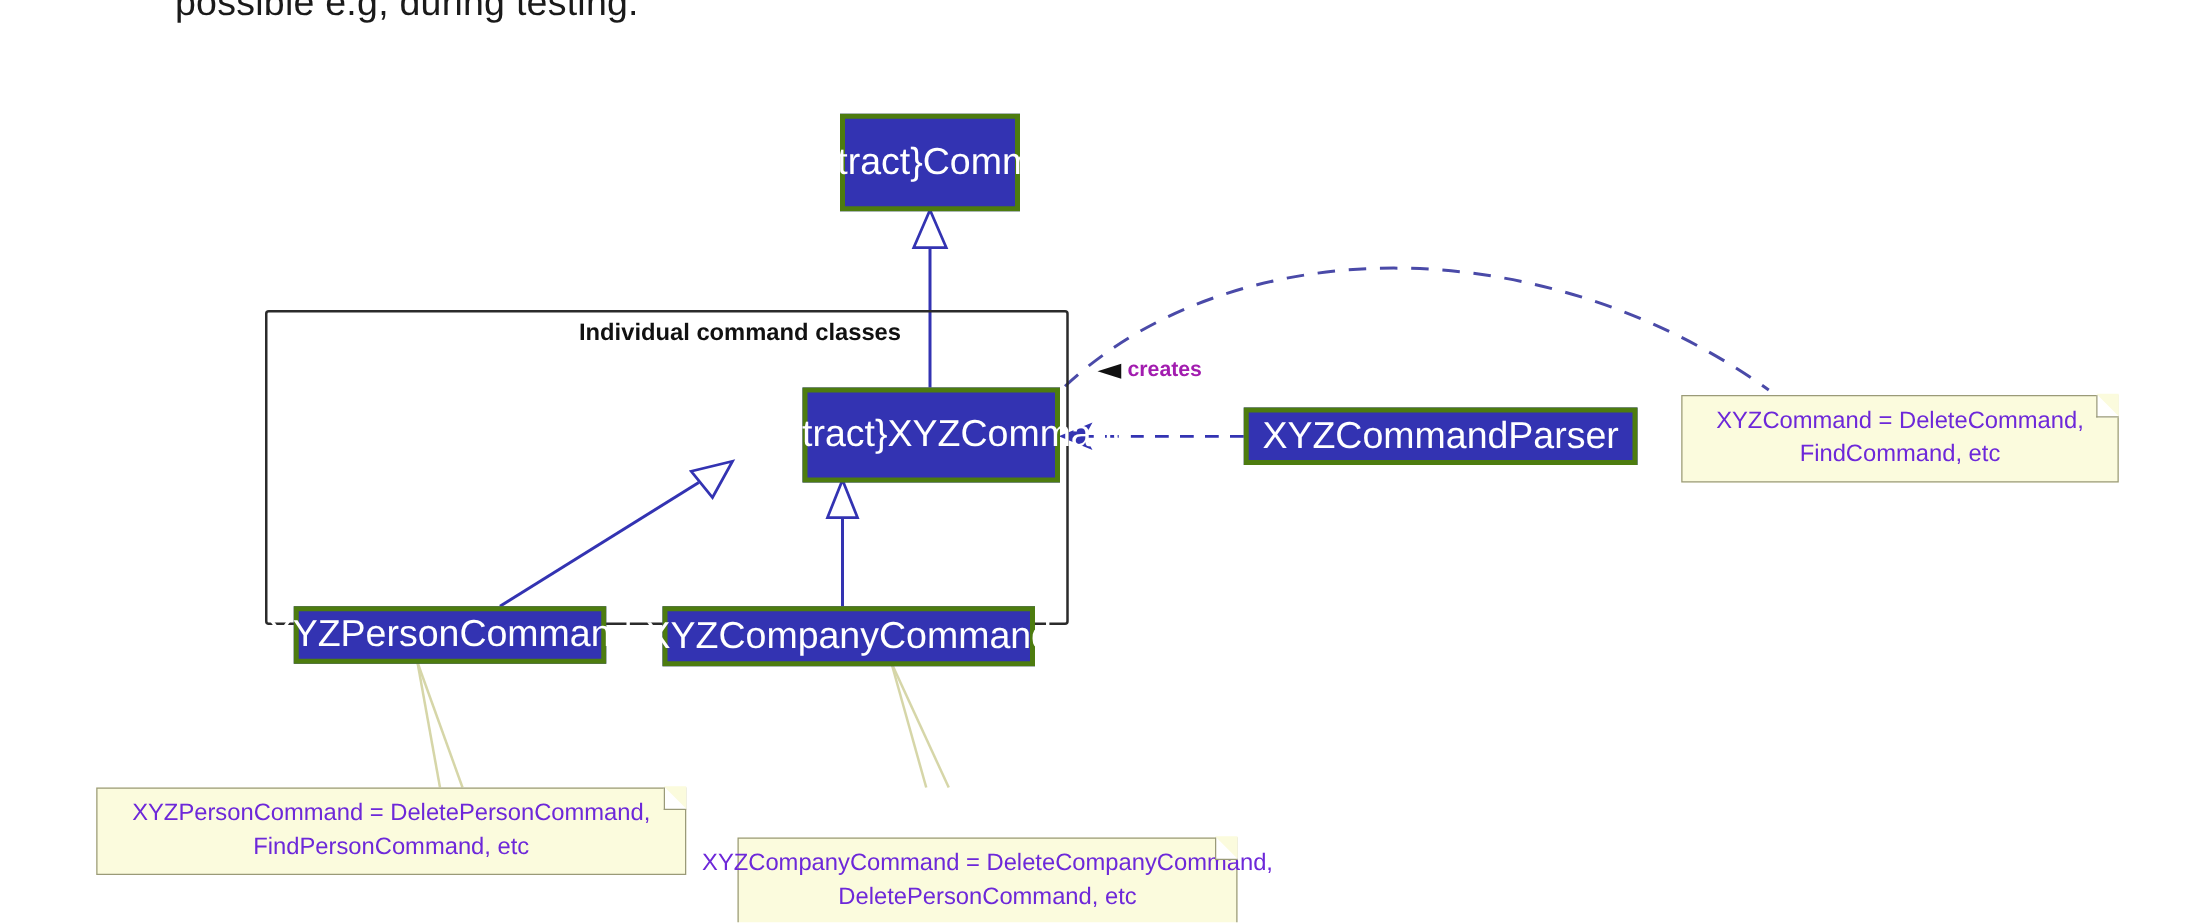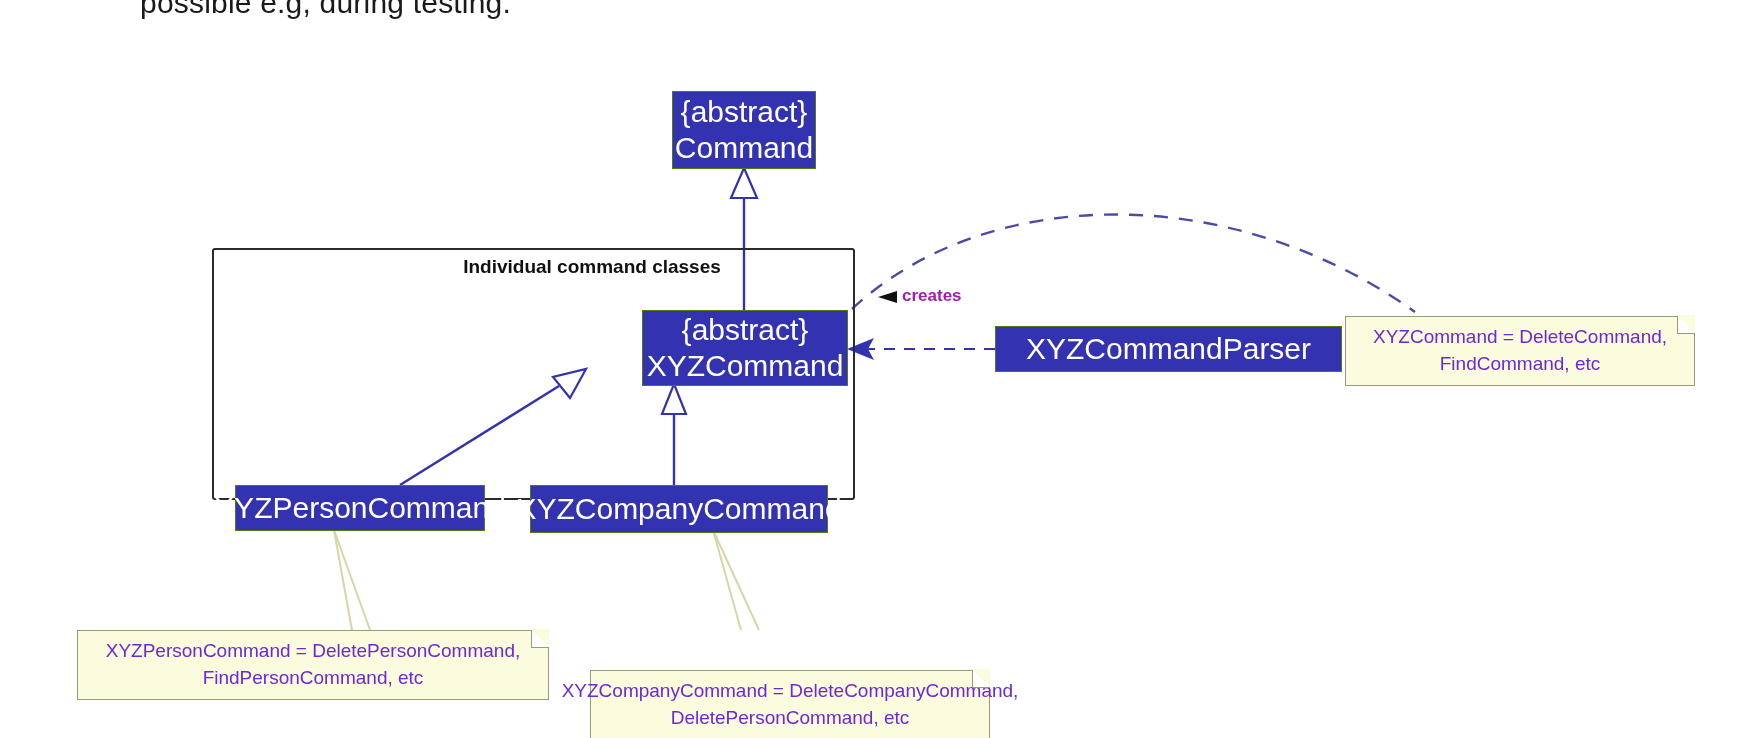--- a/index.html
+++ b/index.html
@@ -31,28 +31,28 @@
     top: -14px;
     font-size: 30px;
     color: #1a1a1a;
     font-family: "Liberation Sans", sans-serif;
     letter-spacing: 0.2px;
     white-space: nowrap;
   }
   .uml-class {
     position: absolute;
     background: #3333b2;
-    border: 1px solid #4d7c0f;
+    border: 4px solid #4d7c0f;
     color: #ffffff;
     font-family: "Liberation Sans", sans-serif;
     font-size: 30px;
     line-height: 36px;
     text-align: center;
     display: flex;
-    flex-direction: column;
+    flex-direction: row;
     align-items: center;
     justify-content: center;
     box-sizing: border-box;
     white-space: nowrap;
   }
   .uml-class .abstract-tag {
     display: block;
   }
   .frame-box {
     position: absolute;
@@ -181,21 +181,21 @@
   </div>
 
   <div class="uml-class" style="left:235px; top:485px; width:250px; height:46px;">
     <span>XYZPersonCommand</span>
   </div>
 
   <div class="uml-class" style="left:530px; top:485px; width:298px; height:48px;">
     <span>XYZCompanyCommand</span>
   </div>
 
-  <div class="uml-class" style="left:995px; top:326px; width:347px; height:46px;">
+  <div class="uml-class" style="left:995px; top:326px; width:315px; height:46px;">
     <span>XYZCommandParser</span>
   </div>
 
   <div class="creates-label" style="left:902px; top:286px;">creates</div>
 
   <div class="note" style="left:1345px; top:316px; width:350px; height:70px;">
     <span class="note-fold"></span>
     <span class="note-line">XYZCommand = DeleteCommand,</span>
     <span class="note-line">FindCommand, etc</span>
   </div>

